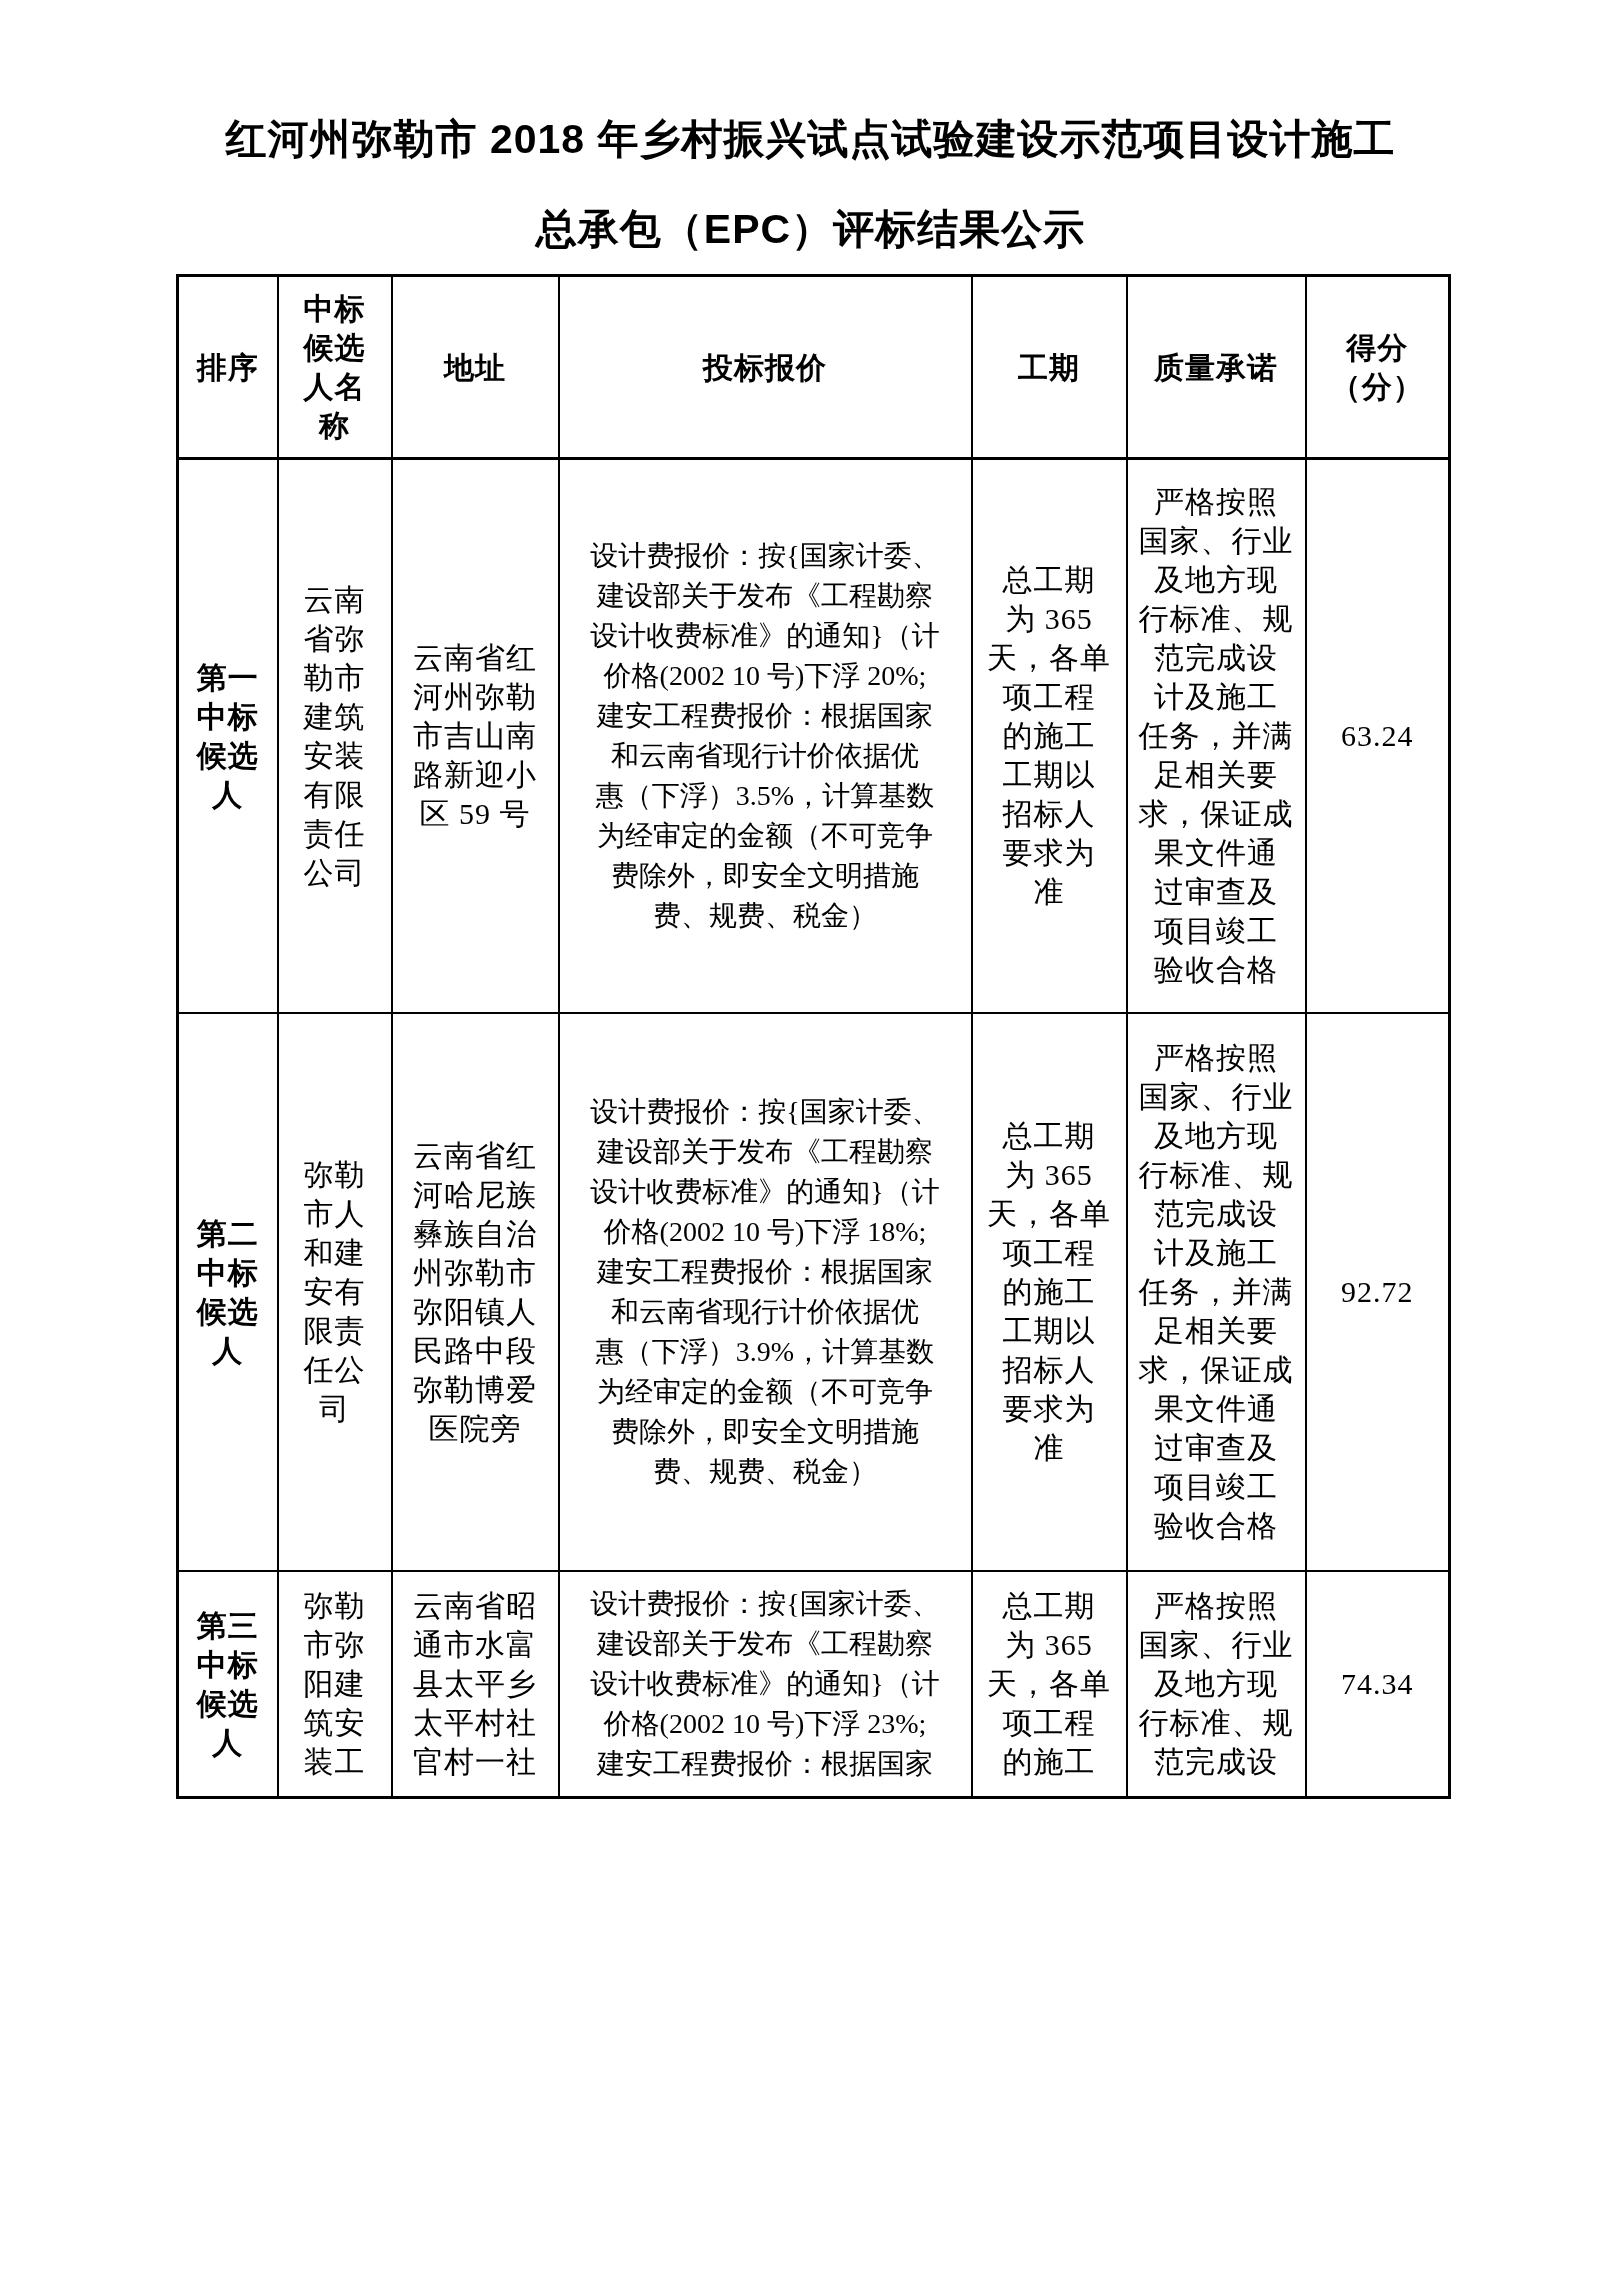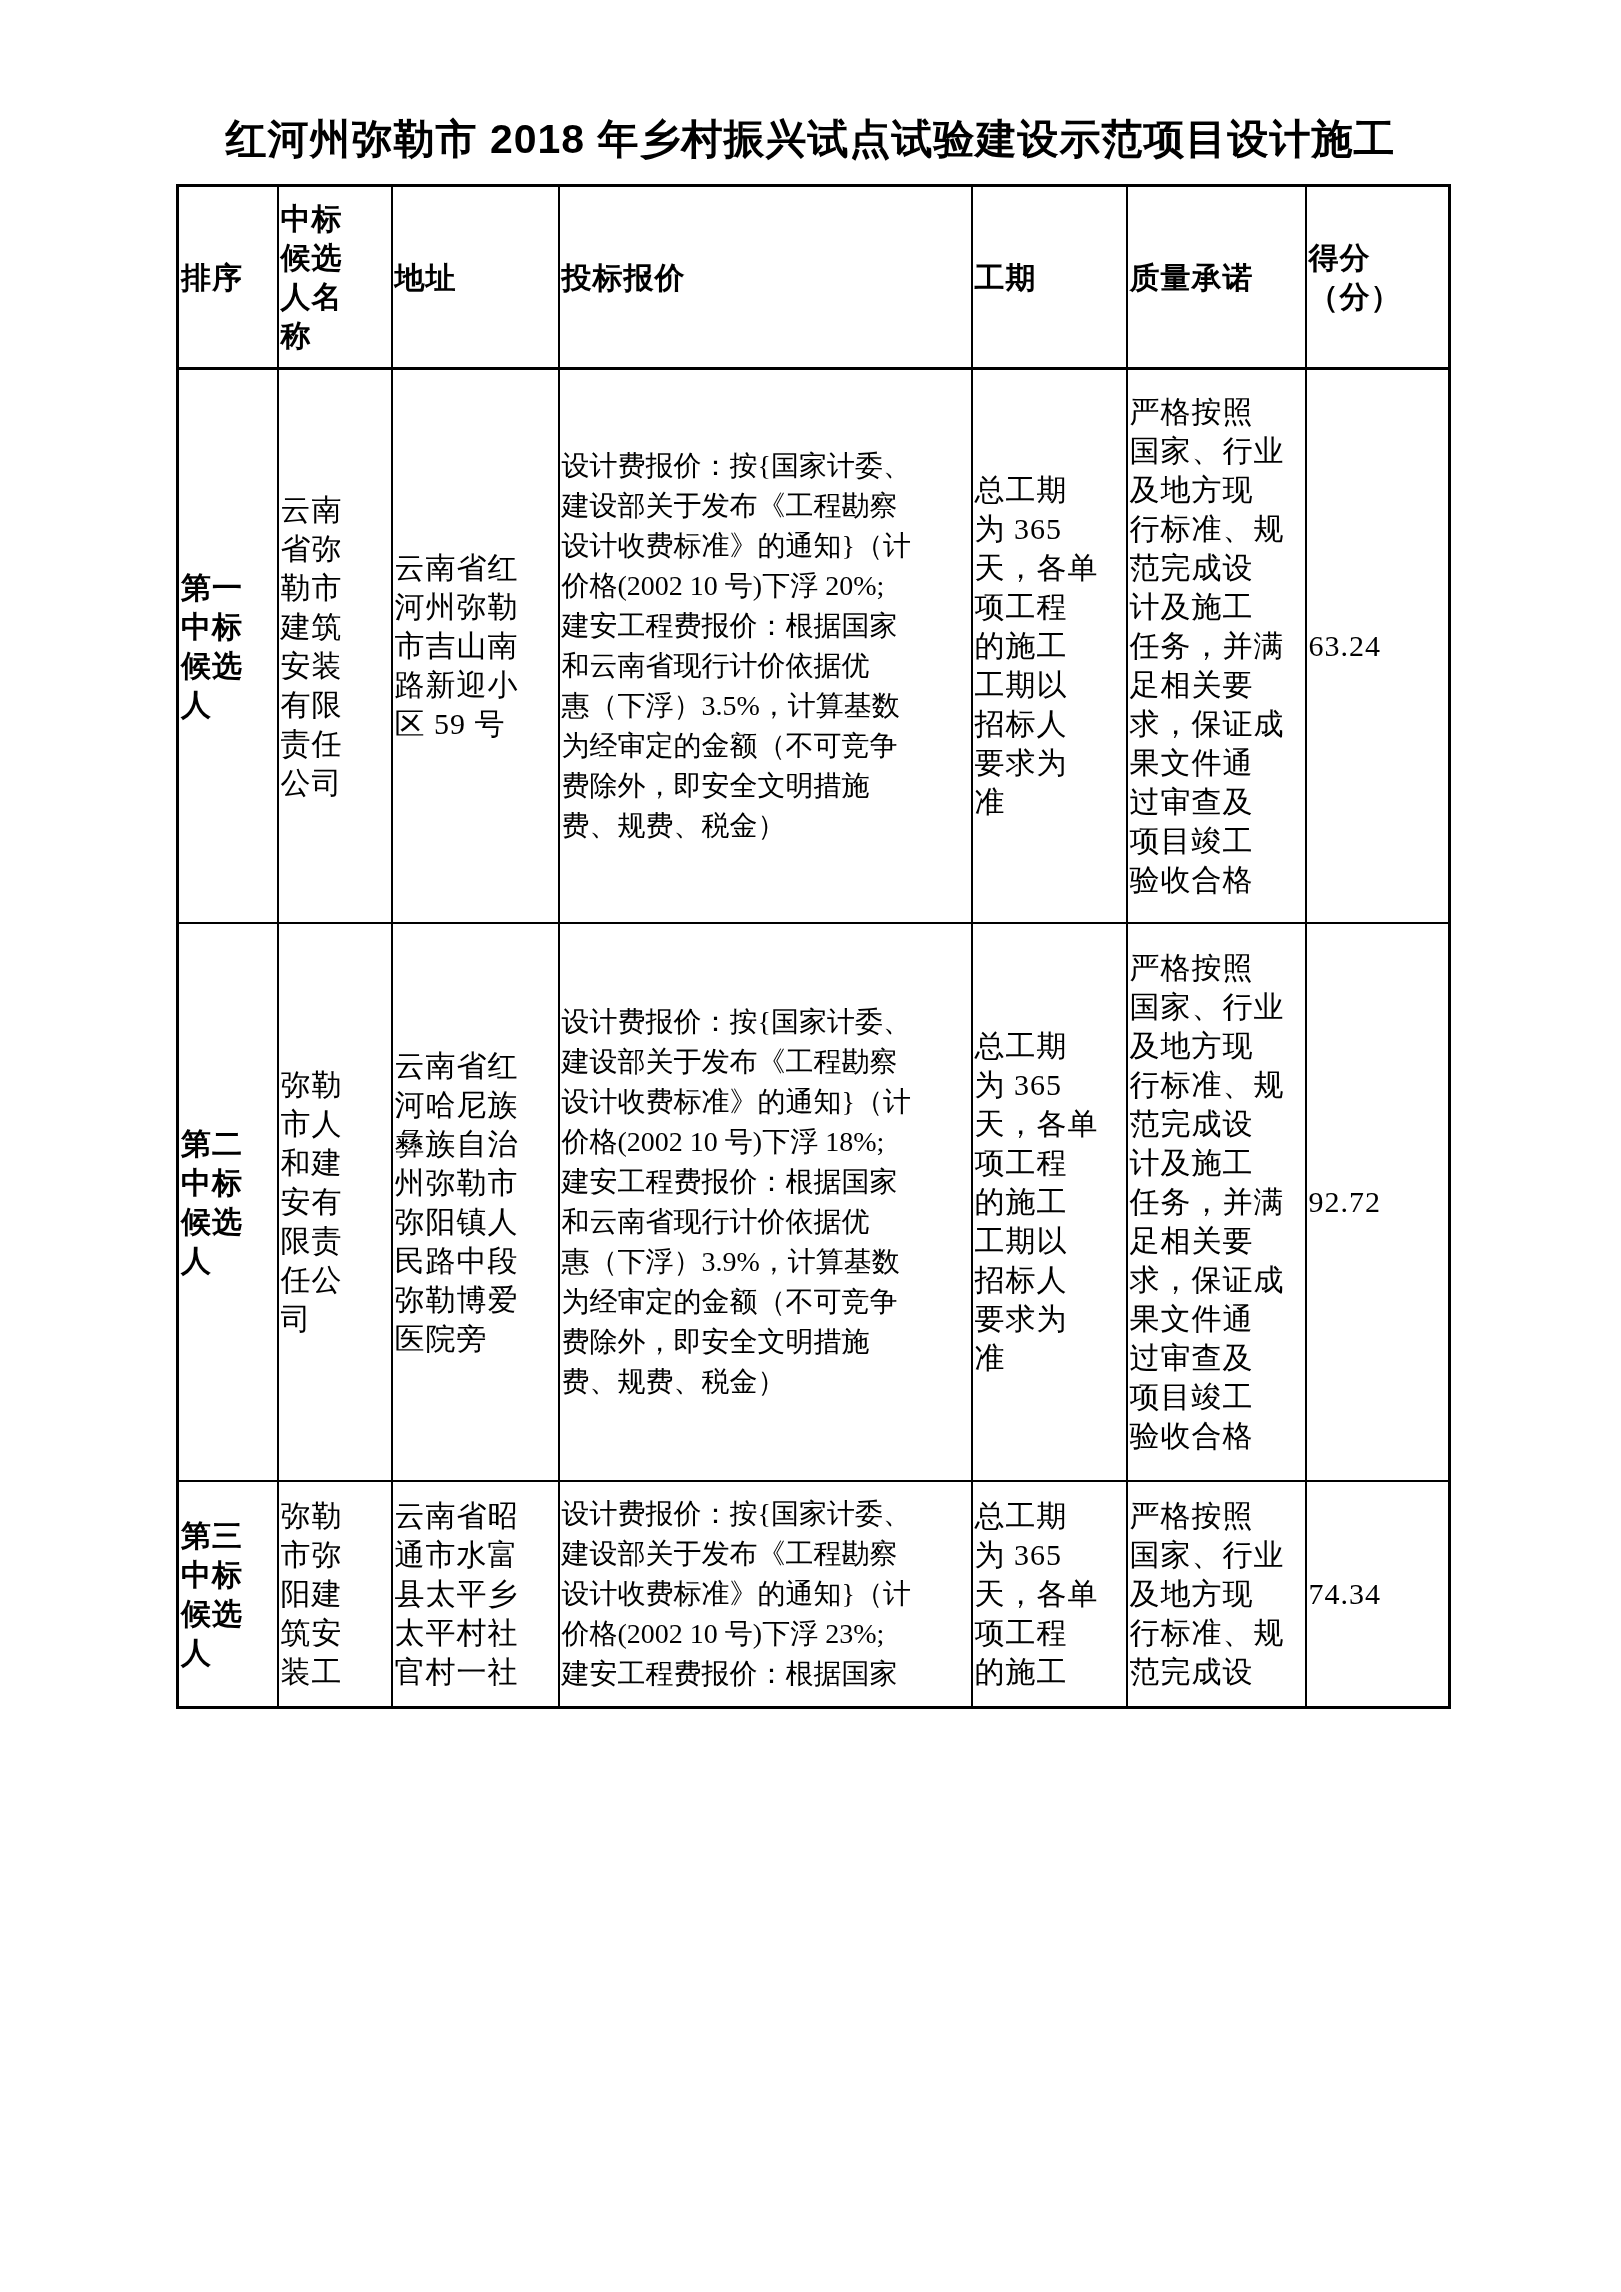--- a/index.html
+++ b/index.html
@@ -58,21 +58,21 @@
   }
   .candidates col.c-rank     { width: 100px; }
   .candidates col.c-name     { width: 114px; }
   .candidates col.c-address  { width: 167px; }
   .candidates col.c-bid      { width: 413px; }
   .candidates col.c-duration { width: 155px; }
   .candidates col.c-quality  { width: 179px; }
   .candidates col.c-score    { width: 144px; }
   .candidates td, .candidates th {
     border: 2.9px solid #000;
-    text-align: left;
+    text-align: center;
     vertical-align: middle;
     white-space: pre-line;
     padding: 12px 2px;
     line-height: 39px;
     letter-spacing: 1px;
     overflow: hidden;
   }
   .candidates thead th {
     font-weight: bold;
     border-bottom: 3.9px solid #000;
@@ -90,20 +90,21 @@
     font-weight: bold;
   }
 </style>
 </head>
 <body>
 
 <div class="page">
 
   <div class="doc-title">
     <div>红河州弥勒市 2018 年乡村振兴试点试验建设示范项目设计施工</div>
+    <div>总承包（EPC）评标结果公示</div>
   </div>
 
 
 
 
   <table class="candidates">
     <colgroup>
       <col class="c-rank">
         <col class="c-name">
         <col class="c-address">

